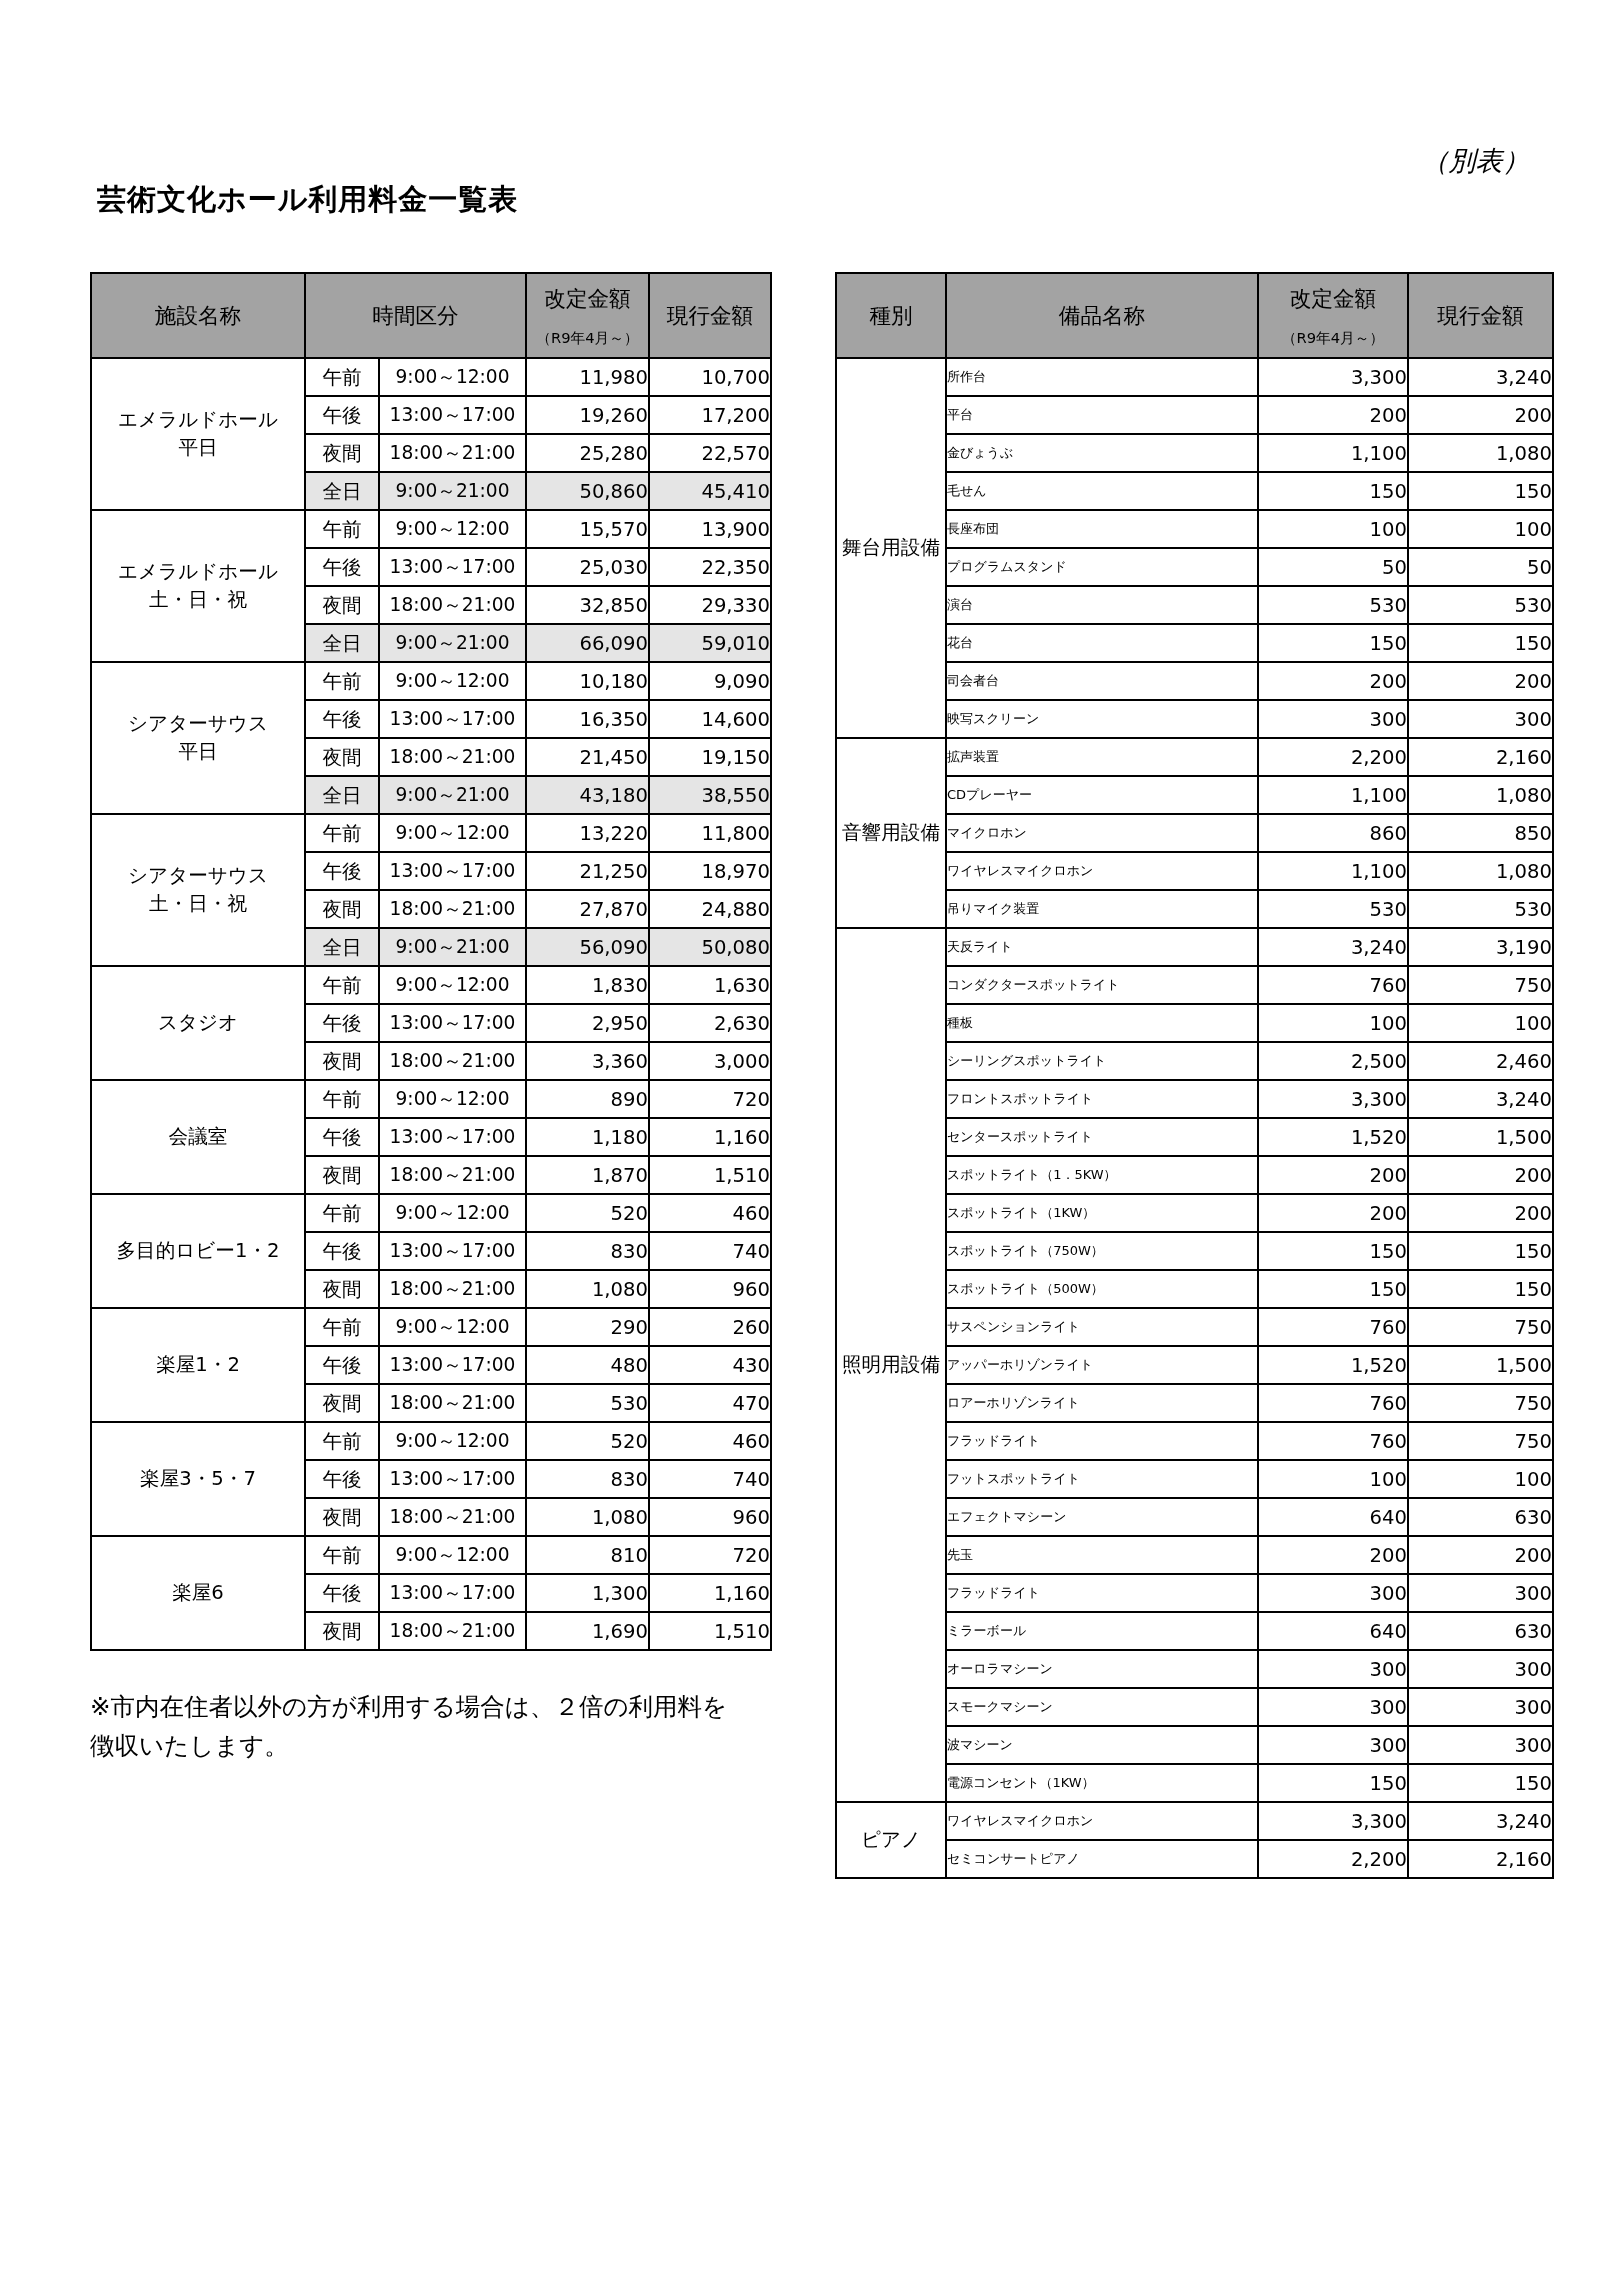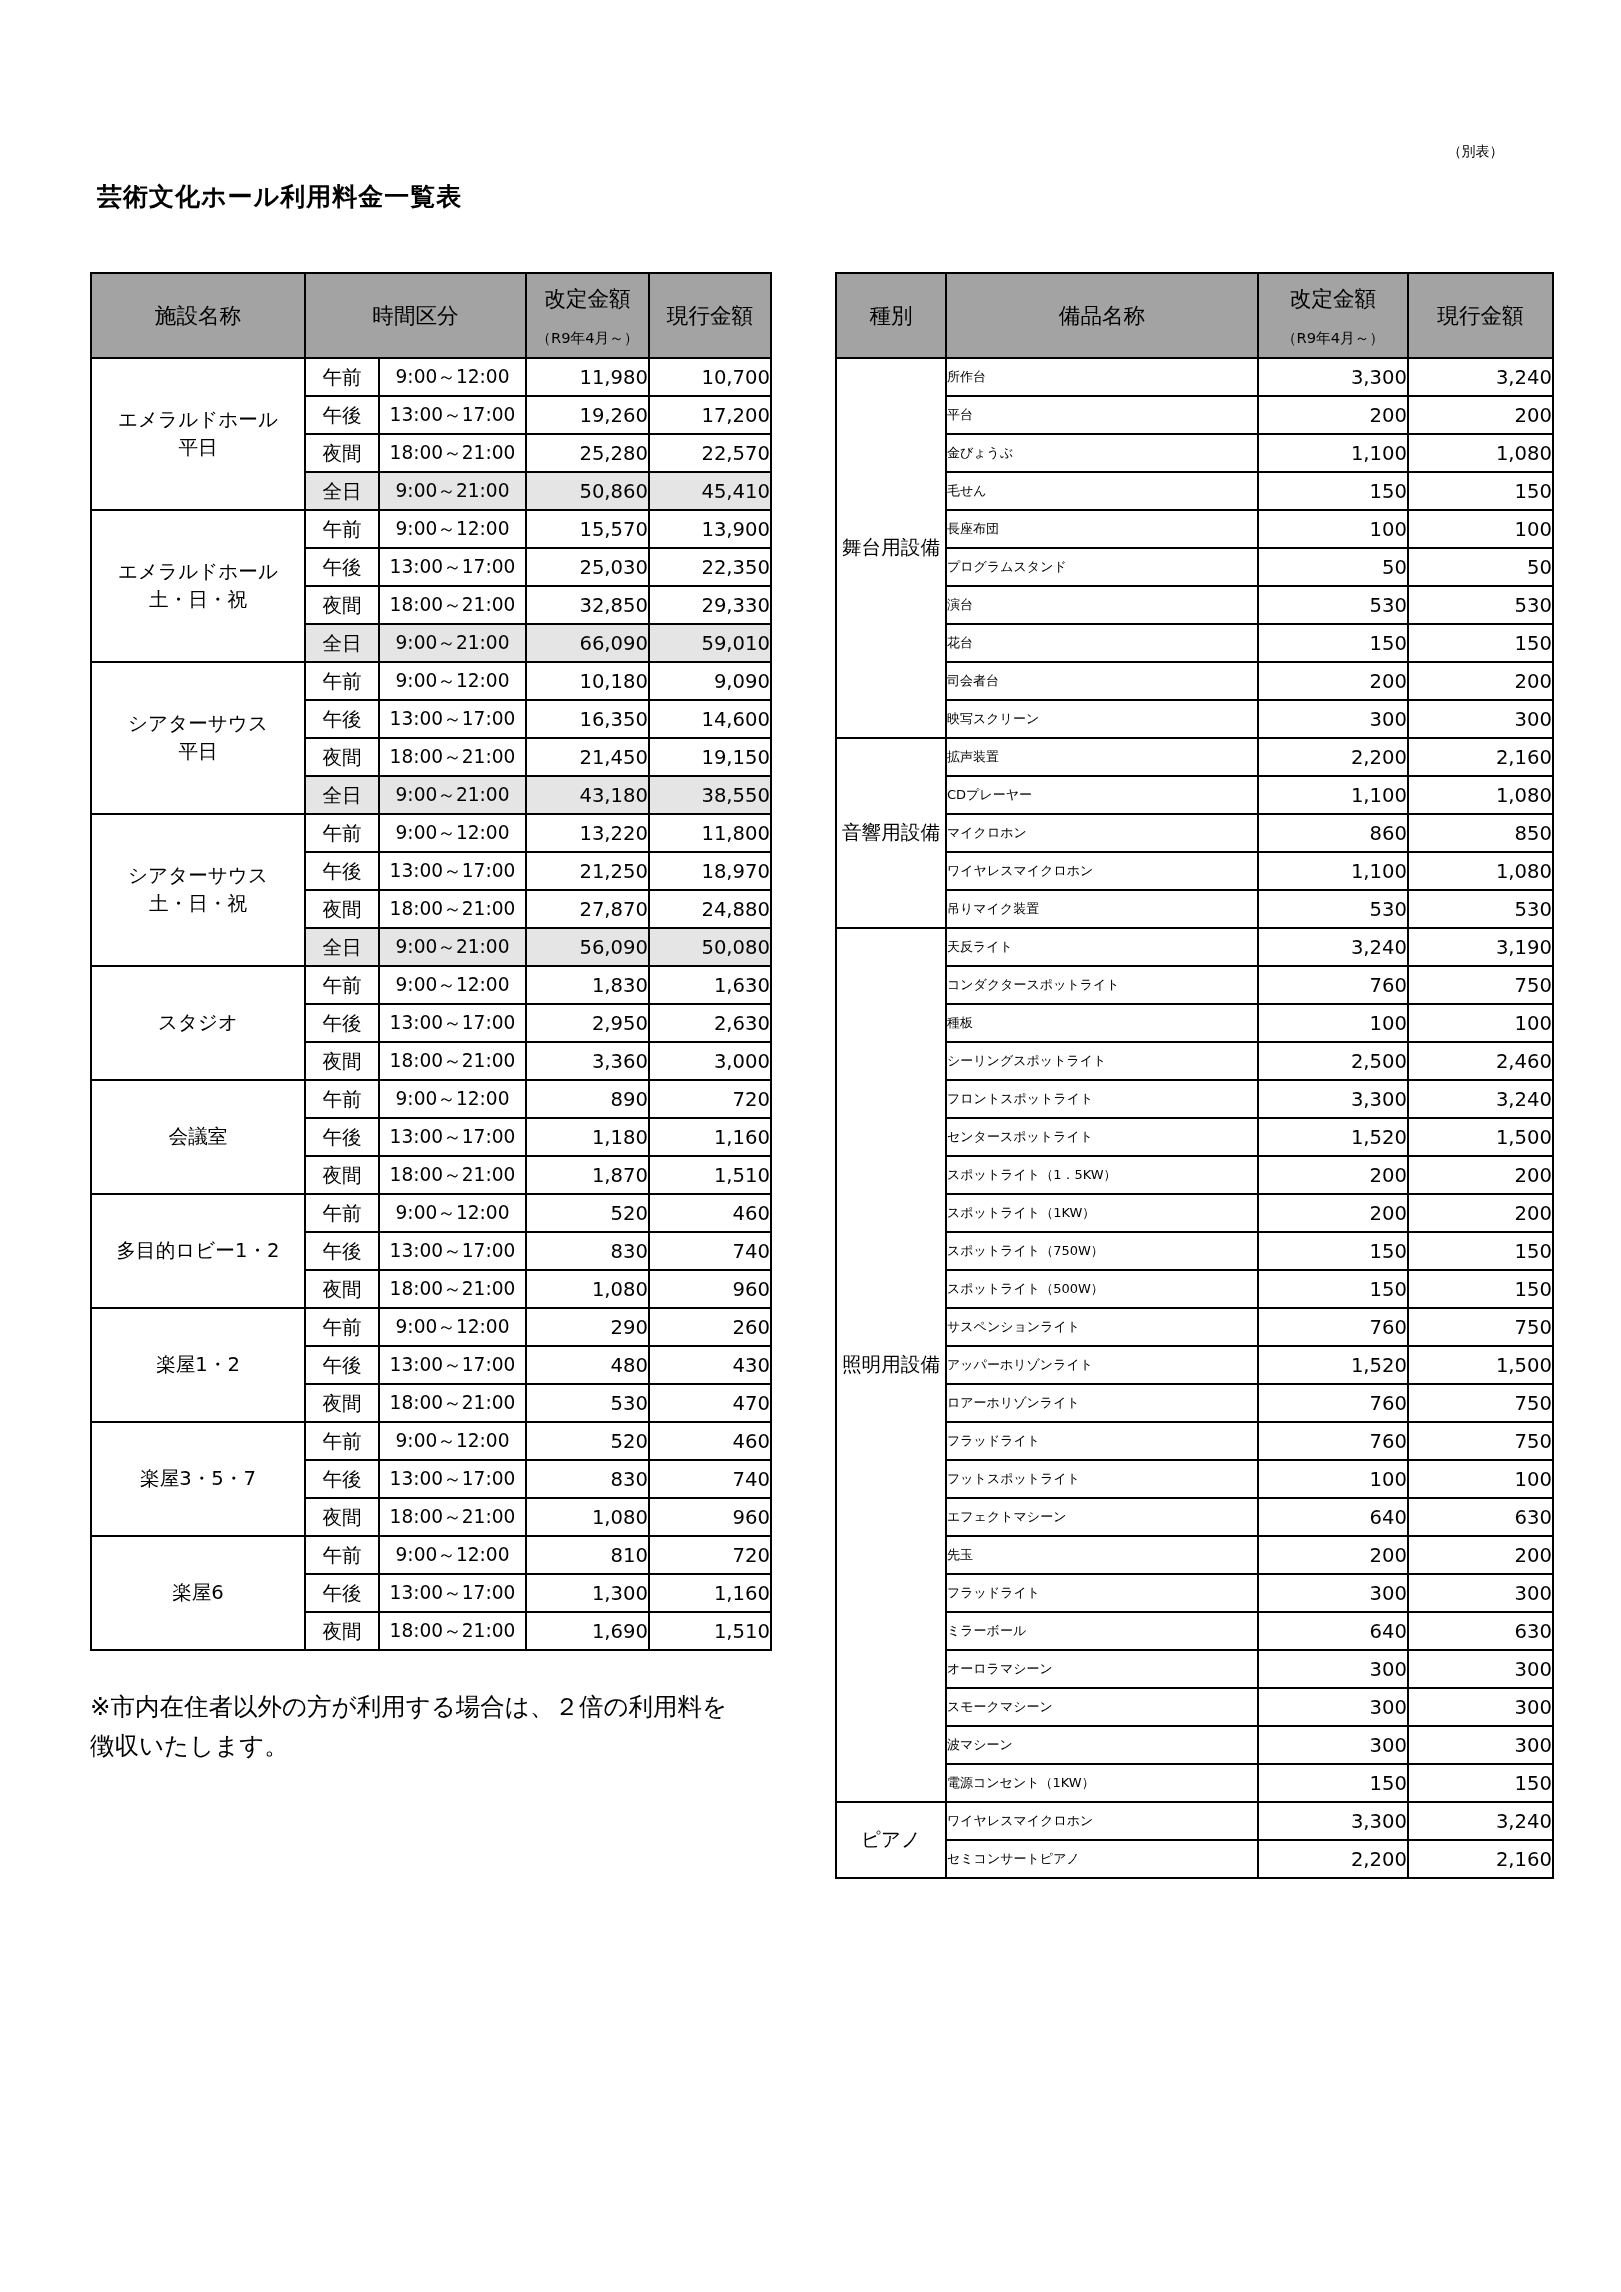--- a/index.html
+++ b/index.html
@@ -3,25 +3,25 @@
 <meta charset="utf-8">
 <style>
   html,body{margin:0;padding:0;background:#ffffff;}
   body{
     width:1621px;height:2293px;position:relative;
     font-family:"DejaVu Sans",sans-serif;color:#000;
     -webkit-font-smoothing:none;
   }
   .annotation{
     position:absolute;top:143px;left:1392px;width:167px;
-    font-size:14px;text-align:center;
+    font-size:27px;text-align:center;font-style:italic;
   }
   .page-title{
     position:absolute;top:180px;left:97px;
-    font-size:25px;font-weight:bold;letter-spacing:1px;
+    font-size:29px;font-weight:bold;letter-spacing:1px;
   }
   table.fee{
     position:absolute;border-collapse:collapse;table-layout:fixed;
     border:2.9px solid #000;
   }
   #facility-table{left:90px;top:272px;width:679px;}
   #equipment-table{left:835px;top:272px;width:716px;}
   table.fee th,table.fee td{
     border:2px solid #000;padding:0;vertical-align:middle;
     overflow:hidden;font-weight:normal;

